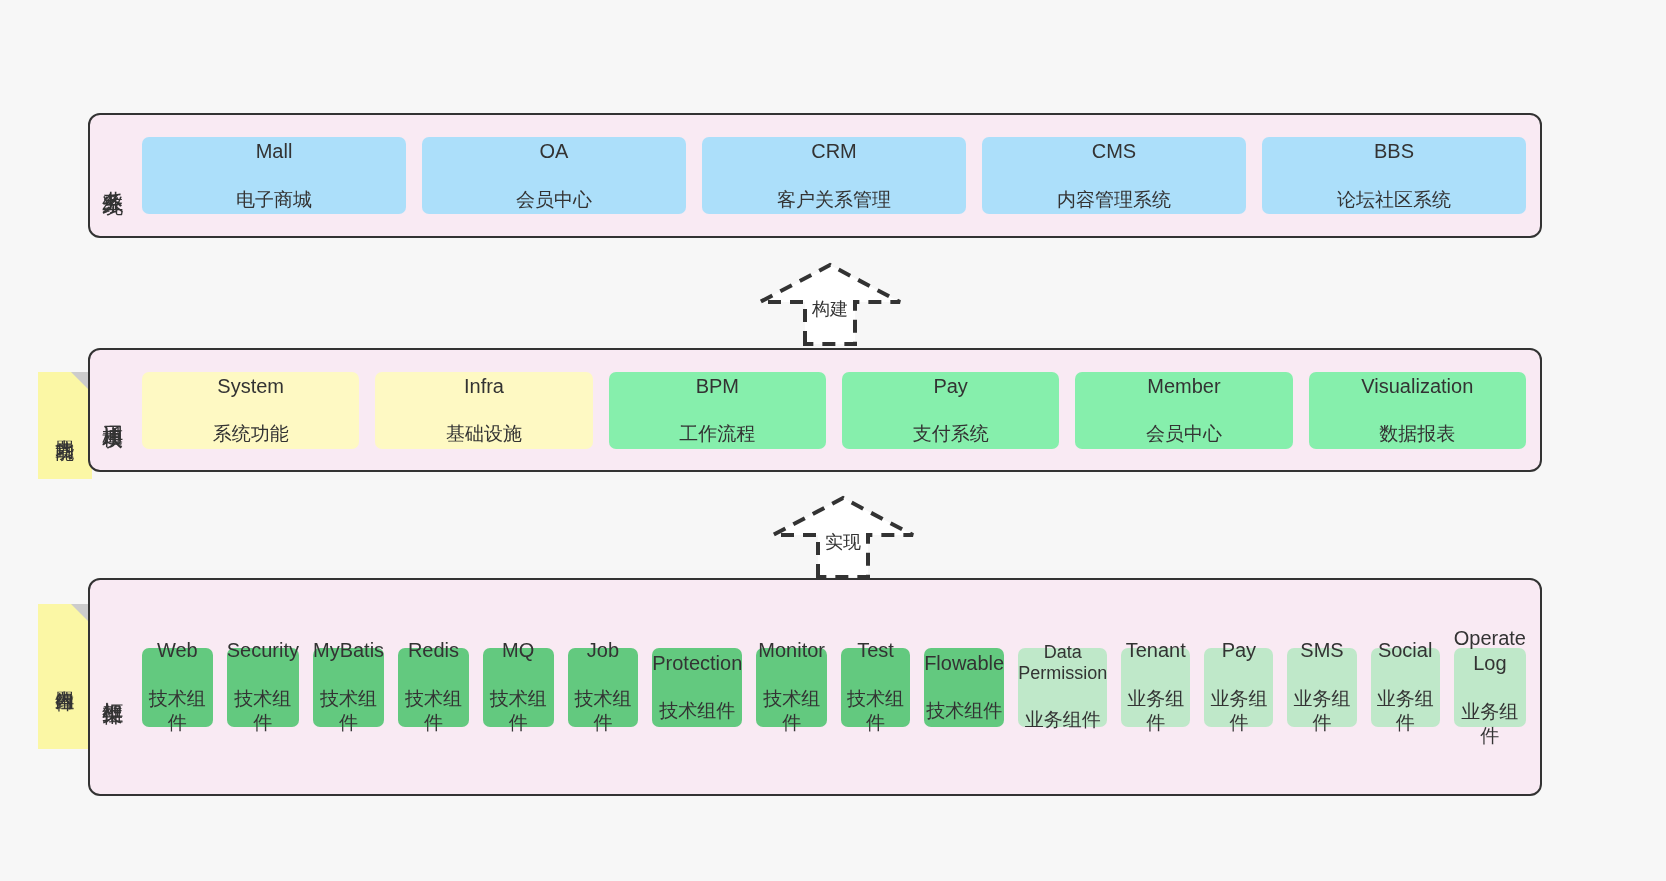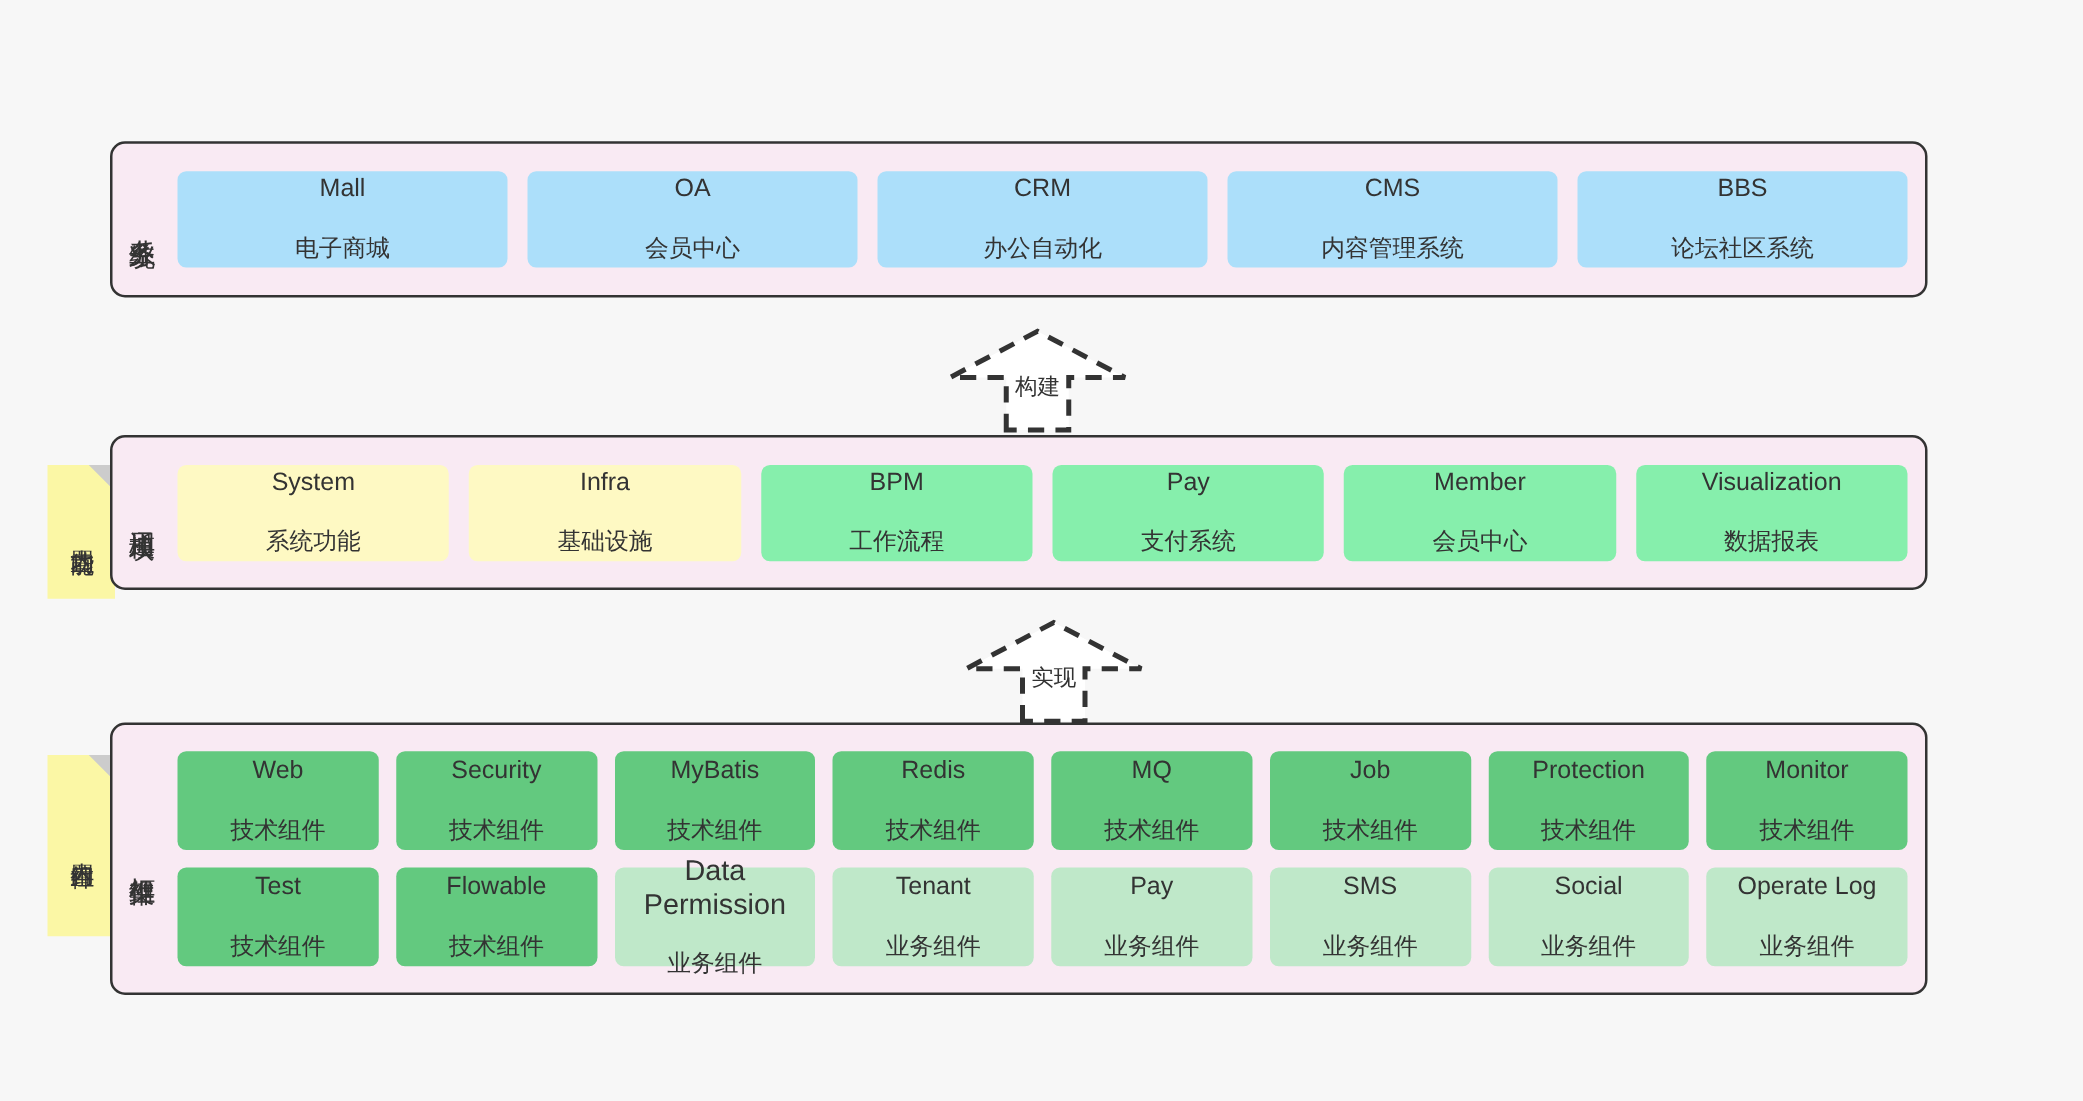--- a/index.html
+++ b/index.html
@@ -53,21 +53,21 @@
     flex-direction:column;
     align-items:center;
     justify-content:center;
     text-align:center;
     line-height:1.28;
     color:#333333;
     user-select:none;
   }
   .node .en{font-size:20px;}
   .node .cn{font-size:19px;margin-top:23px;}
-  .node.three .en{font-size:23px;line-height:1.18;}
+  .node.three .en{font-size:18px;line-height:1.18;}
   .node.three .cn{font-size:19px;}
 
   
   .row{display:flex;width:100%;align-items:center;}
 
   
   #layer-business{left:88px;top:113px;width:1454px;height:125px;}
   #layer-business .layer-body{padding:0 14px 0 6px;gap:16px;}
   #layer-business .node{
     flex:1 1 0;height:77px;
@@ -77,21 +77,21 @@
   
   #layer-modules{left:88px;top:348px;width:1454px;height:124px;}
   #layer-modules .layer-body{padding:0 14px 0 6px;gap:16px;}
   #layer-modules .node{flex:1 1 0;height:77px;}
   #layer-modules .node.strong{background:#fef9c3;}
   #layer-modules .node.soft{background:#86efac;}
 
   
   #layer-framework{left:88px;top:578px;width:1454px;height:218px;}
   #layer-framework .layer-body{
-    flex-direction:column;justify-content:center;
+    flex-direction:row;justify-content:center;
     padding:0 14px 0 6px;gap:14px;
   }
   #layer-framework .row{gap:14px;}
   #layer-framework .node{flex:1 1 0;height:79px;}
   #layer-framework .node.tech{background:#63C97F;}
   #layer-framework .node.biz{background:#BFE8C9;}
 
   
   .sticky{
     position:absolute;
@@ -147,21 +147,21 @@
       </div>
 
       <div class="node">
         <span class="en">OA</span>
         <span class="cn">会员中心</span>
       </div>
 
 
       <div class="node">
         <span class="en">CRM</span>
-        <span class="cn">办公自动化</span>
+        <span class="cn">客户关系管理</span>
       </div>
 
       <div class="node">
         <span class="en">CMS</span>
         <span class="cn">内容管理系统</span>
       </div>
 
       <div class="node">
         <span class="en">BBS</span>
         <span class="cn">论坛社区系统</span>

